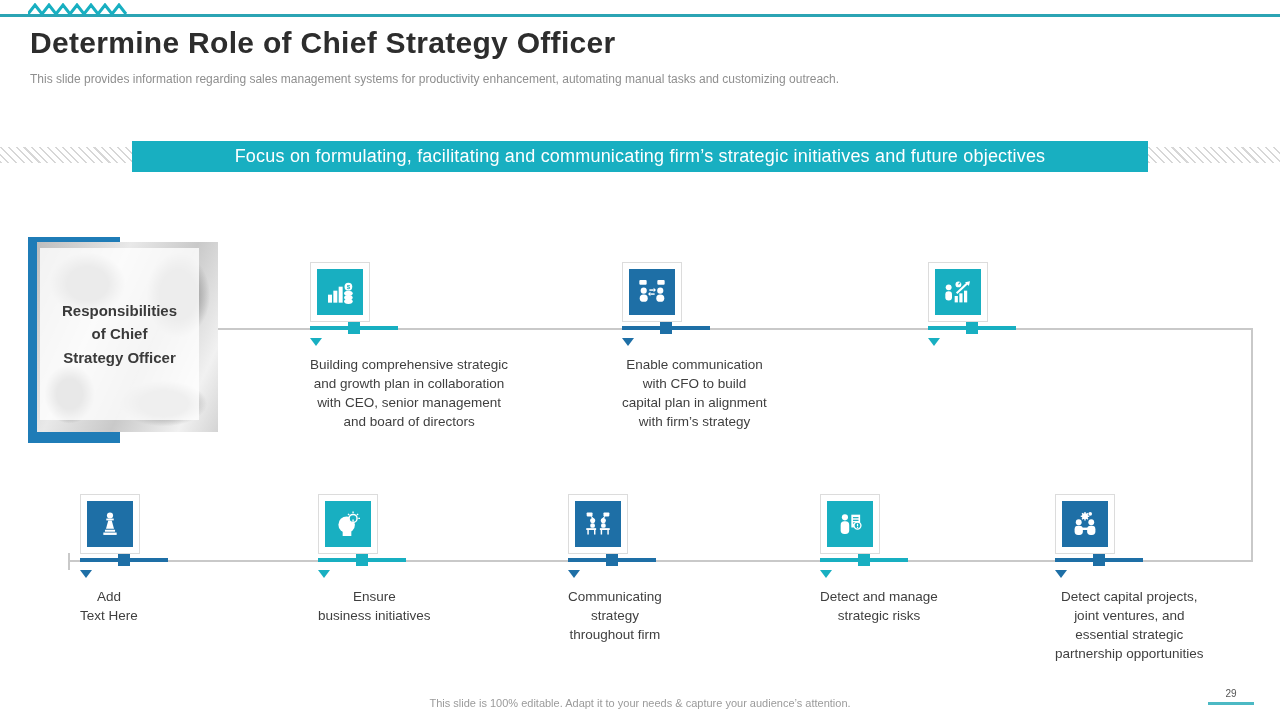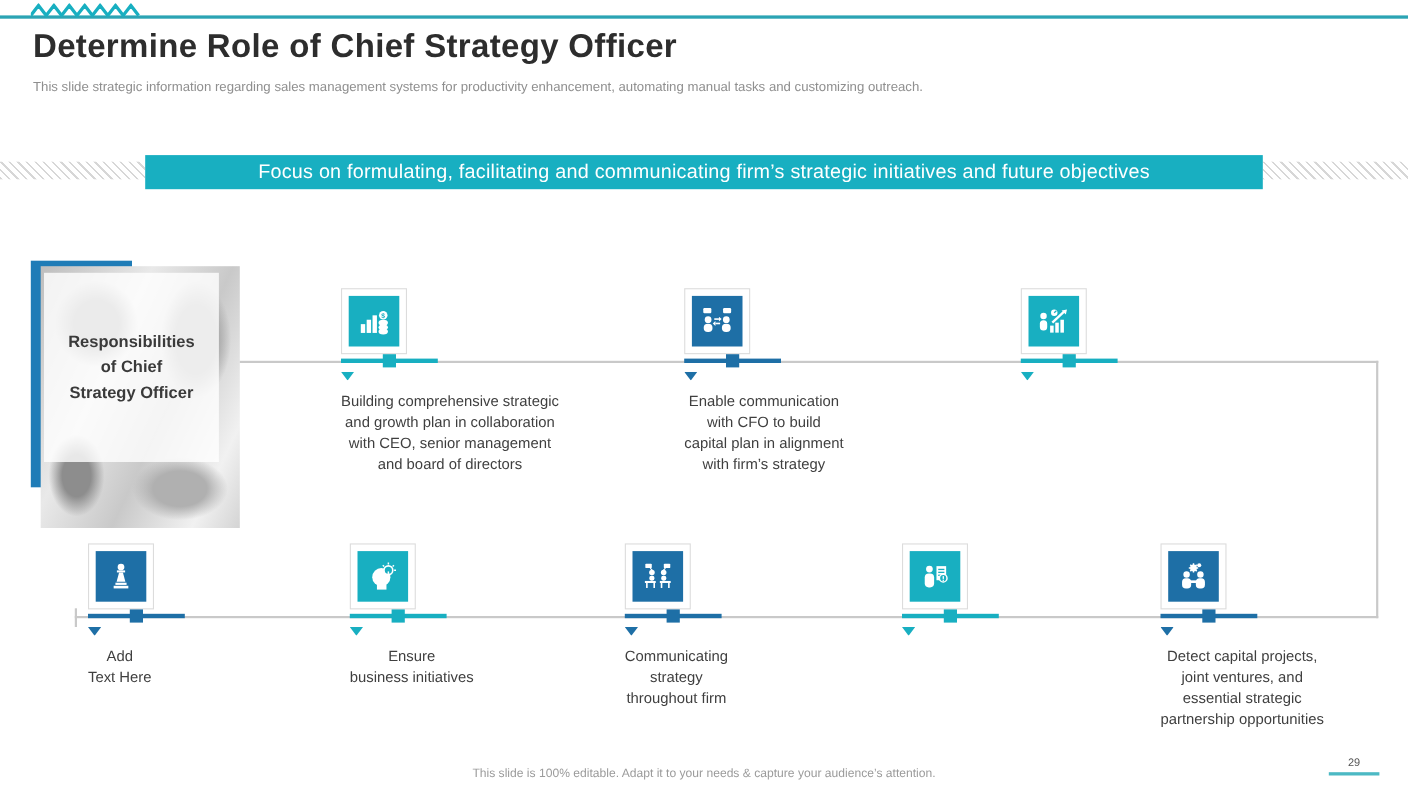--- a/index.html
+++ b/index.html
@@ -18,21 +18,21 @@
 
   
   .hatch{position:absolute;top:147px;height:16px;background:repeating-linear-gradient(45deg,#d7d7d7 0 1.5px,transparent 1.5px 5.5px);}
   .hatch.left{left:0;width:132px;}
   .hatch.right{left:1148px;right:0;}
   .banner{position:absolute;left:132px;top:141px;width:1016px;height:31px;background:var(--teal);
           color:#fff;font-size:18px;font-weight:500;display:flex;align-items:center;justify-content:center;letter-spacing:.2px;}
 
   
   .frame{position:absolute;left:28px;top:237px;width:92px;height:206px;background:var(--frame_blue);}
-  .photo{position:absolute;left:37px;top:242px;width:181px;height:238px;
+  .photo{position:absolute;left:37px;top:242px;width:181px;height:190px;
      background:
        radial-gradient(closest-side at 28% 22%, #9a9a9a 0 40%, transparent 75%),
        radial-gradient(closest-side at 78% 28%, #a3a3a3 0 45%, transparent 80%),
        radial-gradient(closest-side at 18% 80%, #8d8d8d 0 40%, transparent 78%),
        radial-gradient(closest-side at 70% 85%, #b0b0b0 0 45%, transparent 80%),
        linear-gradient(115deg,#bdbdbd,#e9e9e9 35%,#c9c9c9 60%,#f1f1f1 85%,#d4d4d4);}
   .photo-overlay{position:absolute;left:3px;top:6px;width:159px;height:172px;background:rgba(255,255,255,.8);
       display:flex;align-items:center;justify-content:center;text-align:center;
       font-size:15px;font-weight:bold;color:#3a3a3a;line-height:1.55;white-space:pre-line;}
 
@@ -69,21 +69,21 @@
 <body>
 
 <div class="slide">
 
   <div class="topline"></div>
   <svg class="zigzag" width="104" height="12" viewBox="0 0 104 12">
     <path d="M0,11 L7,2 L14,11 L21,2 L28,11 L35,2 L42,11 L49,2 L56,11 L63,2 L70,11 L77,2 L84,11 L91,2 L98,11" fill="none" stroke="var(--teal)" stroke-width="3"></path>
   </svg>
 
   <div class="title">Determine Role of Chief Strategy Officer</div>
-  <div class="subtitle">This slide strategic information regarding sales management systems for productivity enhancement, automating manual tasks and customizing outreach.</div>
+  <div class="subtitle">This slide provides information regarding sales management systems for productivity enhancement, automating manual tasks and customizing outreach.</div>
 
   <div class="hatch left"></div>
   <div class="hatch right"></div>
   <div class="banner">Focus on formulating, facilitating and communicating firm’s strategic initiatives and future objectives</div>
 
   <div class="frame"></div>
   <div class="photo">
     <div class="photo-overlay">Responsibilities
 of Chief
 Strategy Officer</div>
@@ -256,20 +256,22 @@
           <circle cx="17.6" cy="13.2" r="2.6" fill="var(--teal)" stroke="#fff" stroke-width="1"></circle>
           <rect x="17.2" y="11.8" width="0.9" height="1.9" fill="#fff"></rect>
             <rect x="17.2" y="14.2" width="0.9" height="0.9" fill="#fff"></rect>
         </svg>
       </div>
     </div>
     <div class="accent">
         <div class="marker"></div>
       </div>
     <div class="arrow-down"></div>
+    <div class="caption">Detect and manage
+strategic risks</div>
   </div>
 
   <div class="item bottomrow blue" style="left:1055px;">
     <div class="iconbox">
       <div class="iconfill">
         <svg width="32" height="32" viewBox="0 0 24 24" fill="#fff">
           <circle cx="12" cy="6.2" r="2.3"></circle>
           <g stroke="#fff" stroke-width="1">
             <line x1="12" y1="3" x2="12" y2="9.4"></line>
               <line x1="8.8" y1="6.2" x2="15.2" y2="6.2"></line>

